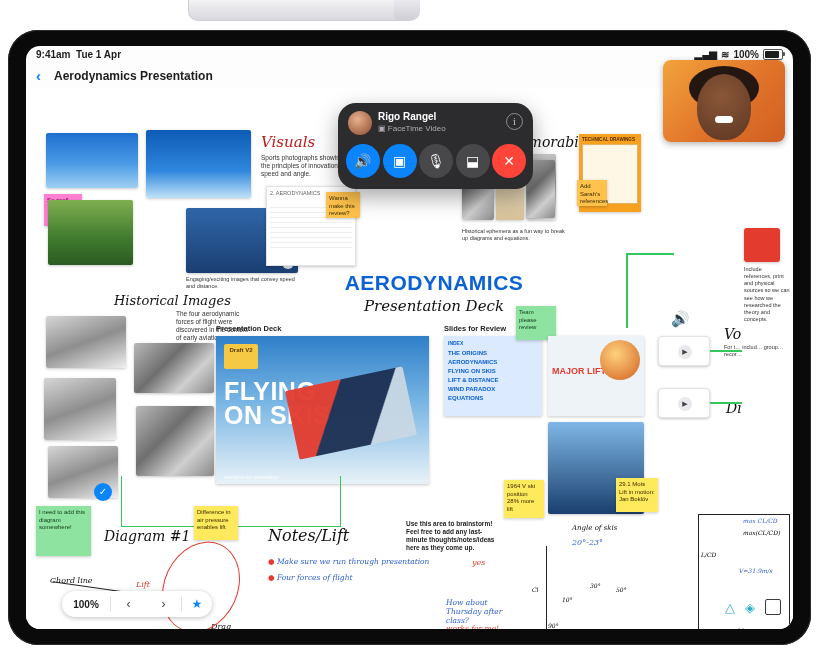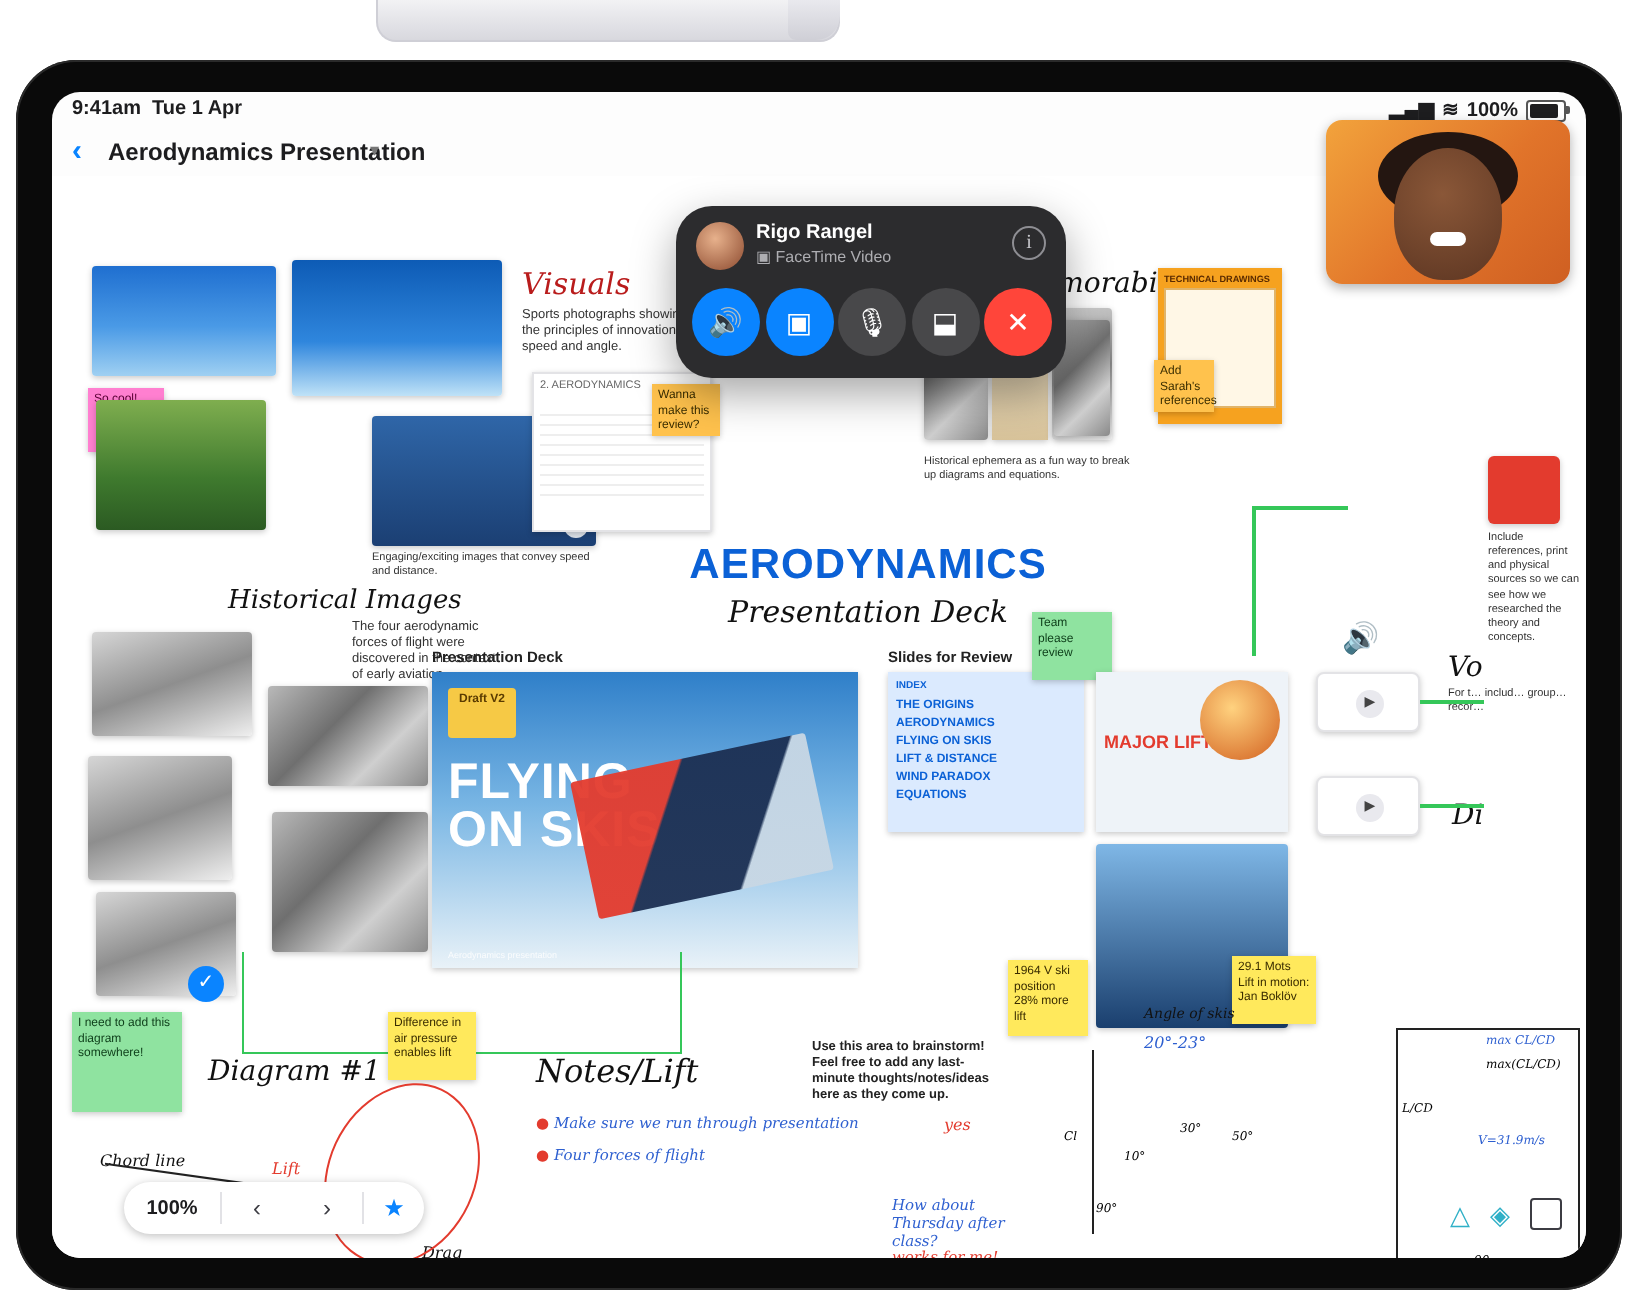--- a/index.html
+++ b/index.html
@@ -278,21 +278,21 @@
         <div style="position:absolute;left:242px;top:466px;width:200px;font-family:'DejaVu Serif',serif;font-style:italic;font-size:7.5px;line-height:2.1;color:#2d5fd0;">
           <div><span style="color:#e33b2e;">●</span> <span>Make sure we run through presentation</span></div>
           <div><span style="color:#e33b2e;">●</span> <span>Four forces of flight</span></div>
         </div>
         <div class="hand" style="position:absolute;left:446px;top:470px;font-size:8px;color:#e33b2e;">yes</div>
         <div class="hand" style="position:absolute;left:420px;top:510px;width:64px;font-size:7.5px;color:#2d5fd0;">How about Thursday after class?</div>
         <div class="hand" style="position:absolute;left:420px;top:536px;font-size:7.5px;color:#e33b2e;">works for me!</div>
 
         <div class="label" style="position:absolute;left:380px;top:432px;width:90px;font-weight:600;color:#222;">Use this area to brainstorm! Feel free to add any last-minute thoughts/notes/ideas here as they come up.</div>
 
-        <div class="card" style="left:500px;top:415px;width:160px;height:120px;">
+        <div class="card" style="left:500px;top:436px;width:160px;height:120px;">
           <div class="hand" style="position:absolute;left:46px;top:0;font-size:7px;color:#111;">Angle of skis</div>
           <div class="hand" style="position:absolute;left:46px;top:14px;font-size:8px;color:#2d5fd0;">20°-23°</div>
           <div style="position:absolute;left:20px;top:22px;width:1.2px;height:92px;background:#222;"></div>
 
           <div class="hand" style="position:absolute;left:36px;top:72px;font-size:6px;">10°</div>
           <div class="hand" style="position:absolute;left:64px;top:58px;font-size:6px;">30°</div>
           <div class="hand" style="position:absolute;left:90px;top:62px;font-size:6px;">50°</div>
           <div class="hand" style="position:absolute;left:22px;top:98px;font-size:6px;">90°</div>
 
           <div class="hand" style="position:absolute;left:6px;top:62px;font-size:6px;">Cl</div>

